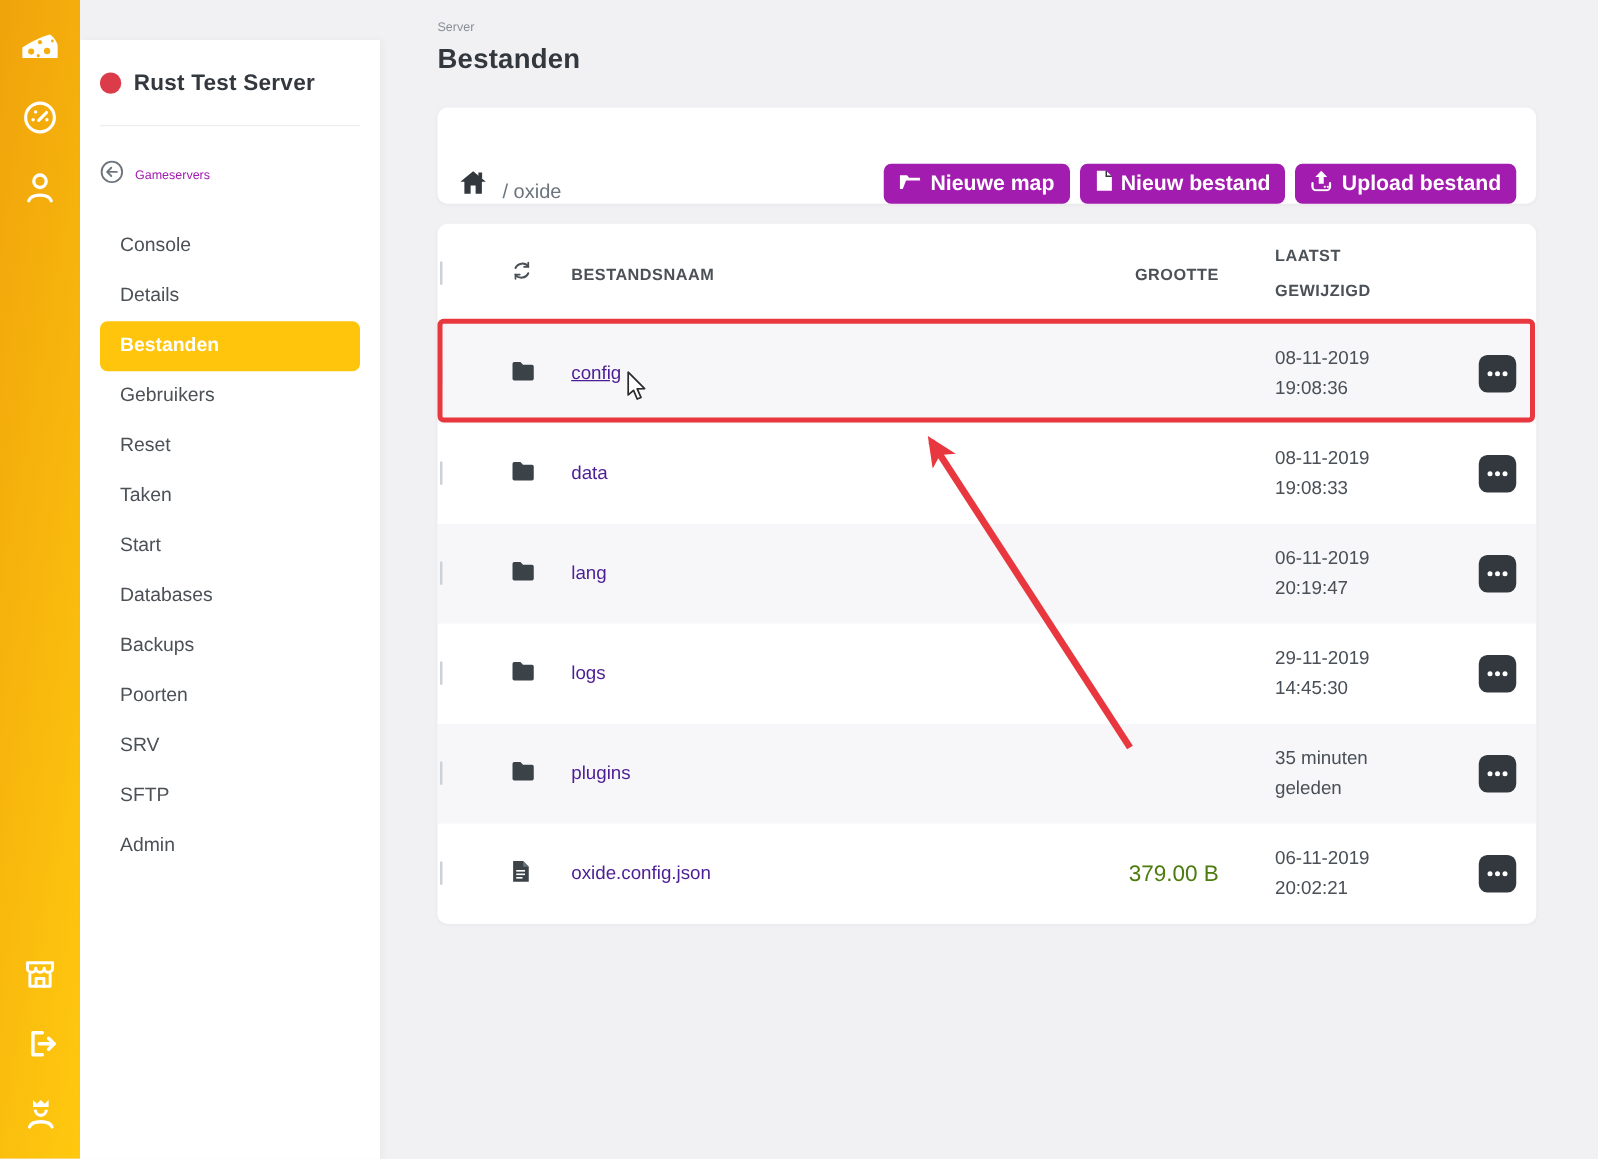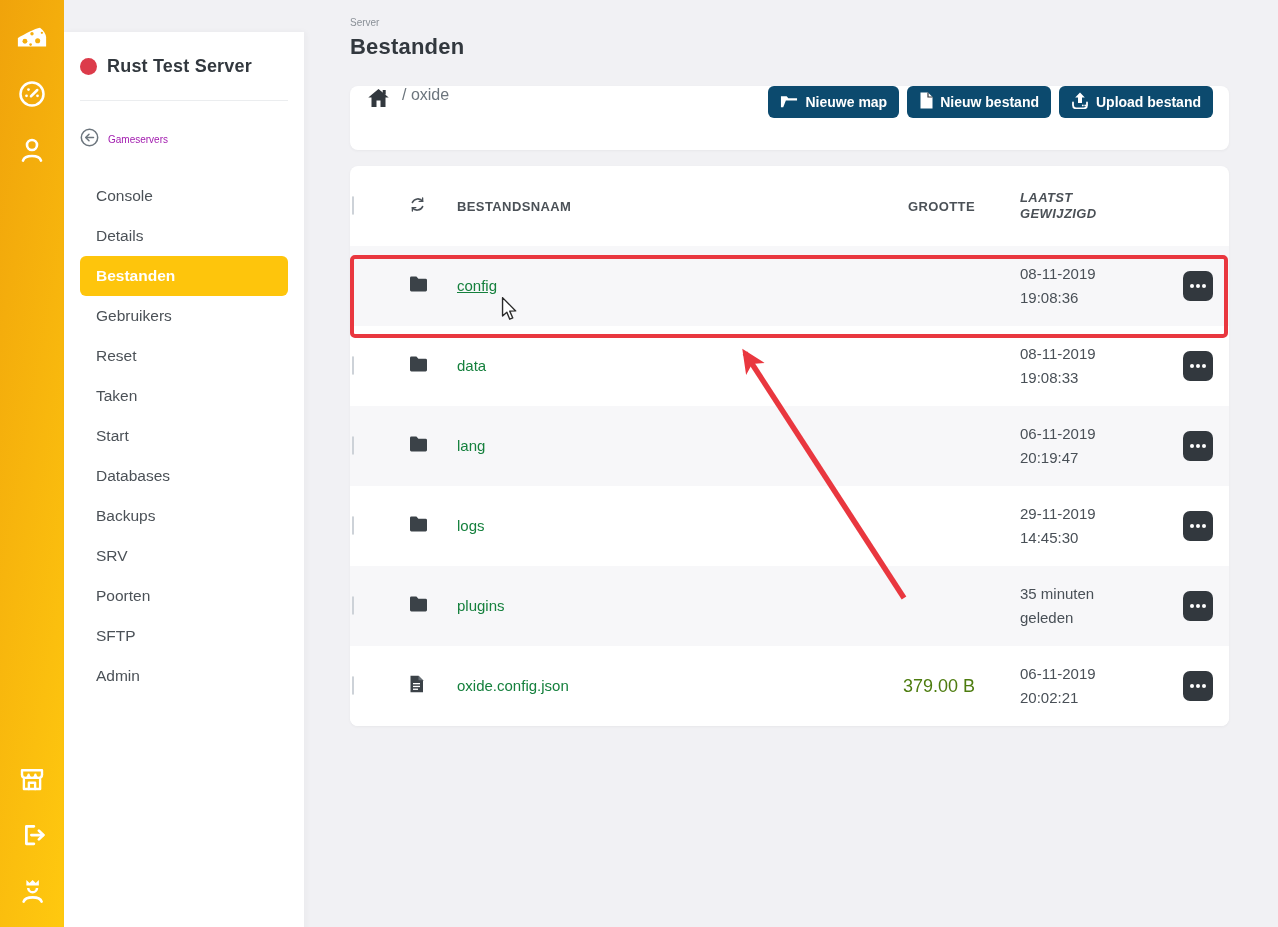--- a/index.html
+++ b/index.html
@@ -41,46 +41,46 @@
   }
   .nav-item.active { background:#fec50c; color:#fff; font-weight:700; }
 
   
   .main { position:absolute; left:304px; top:0; right:0; bottom:0; padding:17px 49px 0 46px; }
   .eyebrow { font-size:10px; color:#8a9097; }
   .page-title { margin-top:6px; font-size:22px; font-weight:700; color:#32383e; letter-spacing:.2px; }
 
   .card { background:#fff; border-radius:8px; box-shadow:0 1px 3px rgba(50,56,62,.05); }
 
-  .crumb-card { margin-top:26px; height:64px; display:flex; align-items:flex-start; padding:0 16px; }
+  .crumb-card { margin-top:26px; height:77px; display:flex; align-items:flex-end; padding:0 16px; }
   .crumb-path { margin-left:11px; font-size:16px; color:#6c757d; }
   .crumb-actions { margin-left:auto; display:flex; gap:8px; }
   .btn-dark {
     height:32px; padding:0 12px; border:none; border-radius:6px;
-    background:#0c4a6e; color:#fff; font-weight:700; font-size:14px;
+    background:#a21caf; color:#fff; font-weight:700; font-size:17px;
     font-family:inherit; display:flex; align-items:center; gap:7px; cursor:pointer;
   }
 
   
   .table-card { margin-top:16px; overflow:hidden; }
   .tgrid {
     display:grid;
     grid-template-columns:57px 48px 1fr 110px 45px 163px 30px;
     align-items:center;
     height:80px; padding:0 16px 0 2px;
   }
   .thead .hdr { font-size:13px; font-weight:700; color:#4b5157; letter-spacing:.4px; }
-  .hdr-modified { max-width:112px; line-height:16px;font-style:italic; }
+  .hdr-modified { max-width:112px; line-height:28px; }
   .col-size { text-align:right; }
   .trow:nth-child(even) { background:#f7f7f9; }   
   .trow:nth-child(odd)  { background:#fff; }
   .checkbox {
     width:17px; height:17px; border:1px solid #cdd2d8; border-radius:5px; background:#fff; cursor:pointer;
   }
-  .file-link { font-size:15px; color:#15803d; cursor:pointer; text-decoration:none; }
+  .file-link { font-size:15px; color:#4c1d95; cursor:pointer; text-decoration:none; }
   .file-link.hovered { text-decoration:underline; }
   .size-text { font-size:18px; color:#4d7c0f; }
   .mod { font-size:15px; color:#495057; line-height:24px; }
   .actions-btn {
     width:30px; height:30px; border:none; border-radius:7px; background:#32383e;
     display:flex; align-items:center; justify-content:center; gap:2px; cursor:pointer;
   }
   .actions-btn i { width:4px; height:4px; border-radius:50%; background:#fff; }
 
   
@@ -166,22 +166,22 @@
   <nav class="nav">
     <div class="nav-item">Console</div>
     <div class="nav-item">Details</div>
     <div class="nav-item active">Bestanden</div>
     <div class="nav-item">Gebruikers</div>
     <div class="nav-item">Reset</div>
     <div class="nav-item">Taken</div>
     <div class="nav-item">Start</div>
     <div class="nav-item">Databases</div>
     <div class="nav-item">Backups</div>
+    <div class="nav-item">Poorten</div>
     <div class="nav-item">SRV</div>
-    <div class="nav-item">Poorten</div>
     <div class="nav-item">SFTP</div>
     <div class="nav-item">Admin</div>
   </nav>
 </div>
 
 <div class="main">
   <div class="eyebrow">Server</div>
   <div class="page-title">Bestanden</div>
 
   <div class="card crumb-card">

